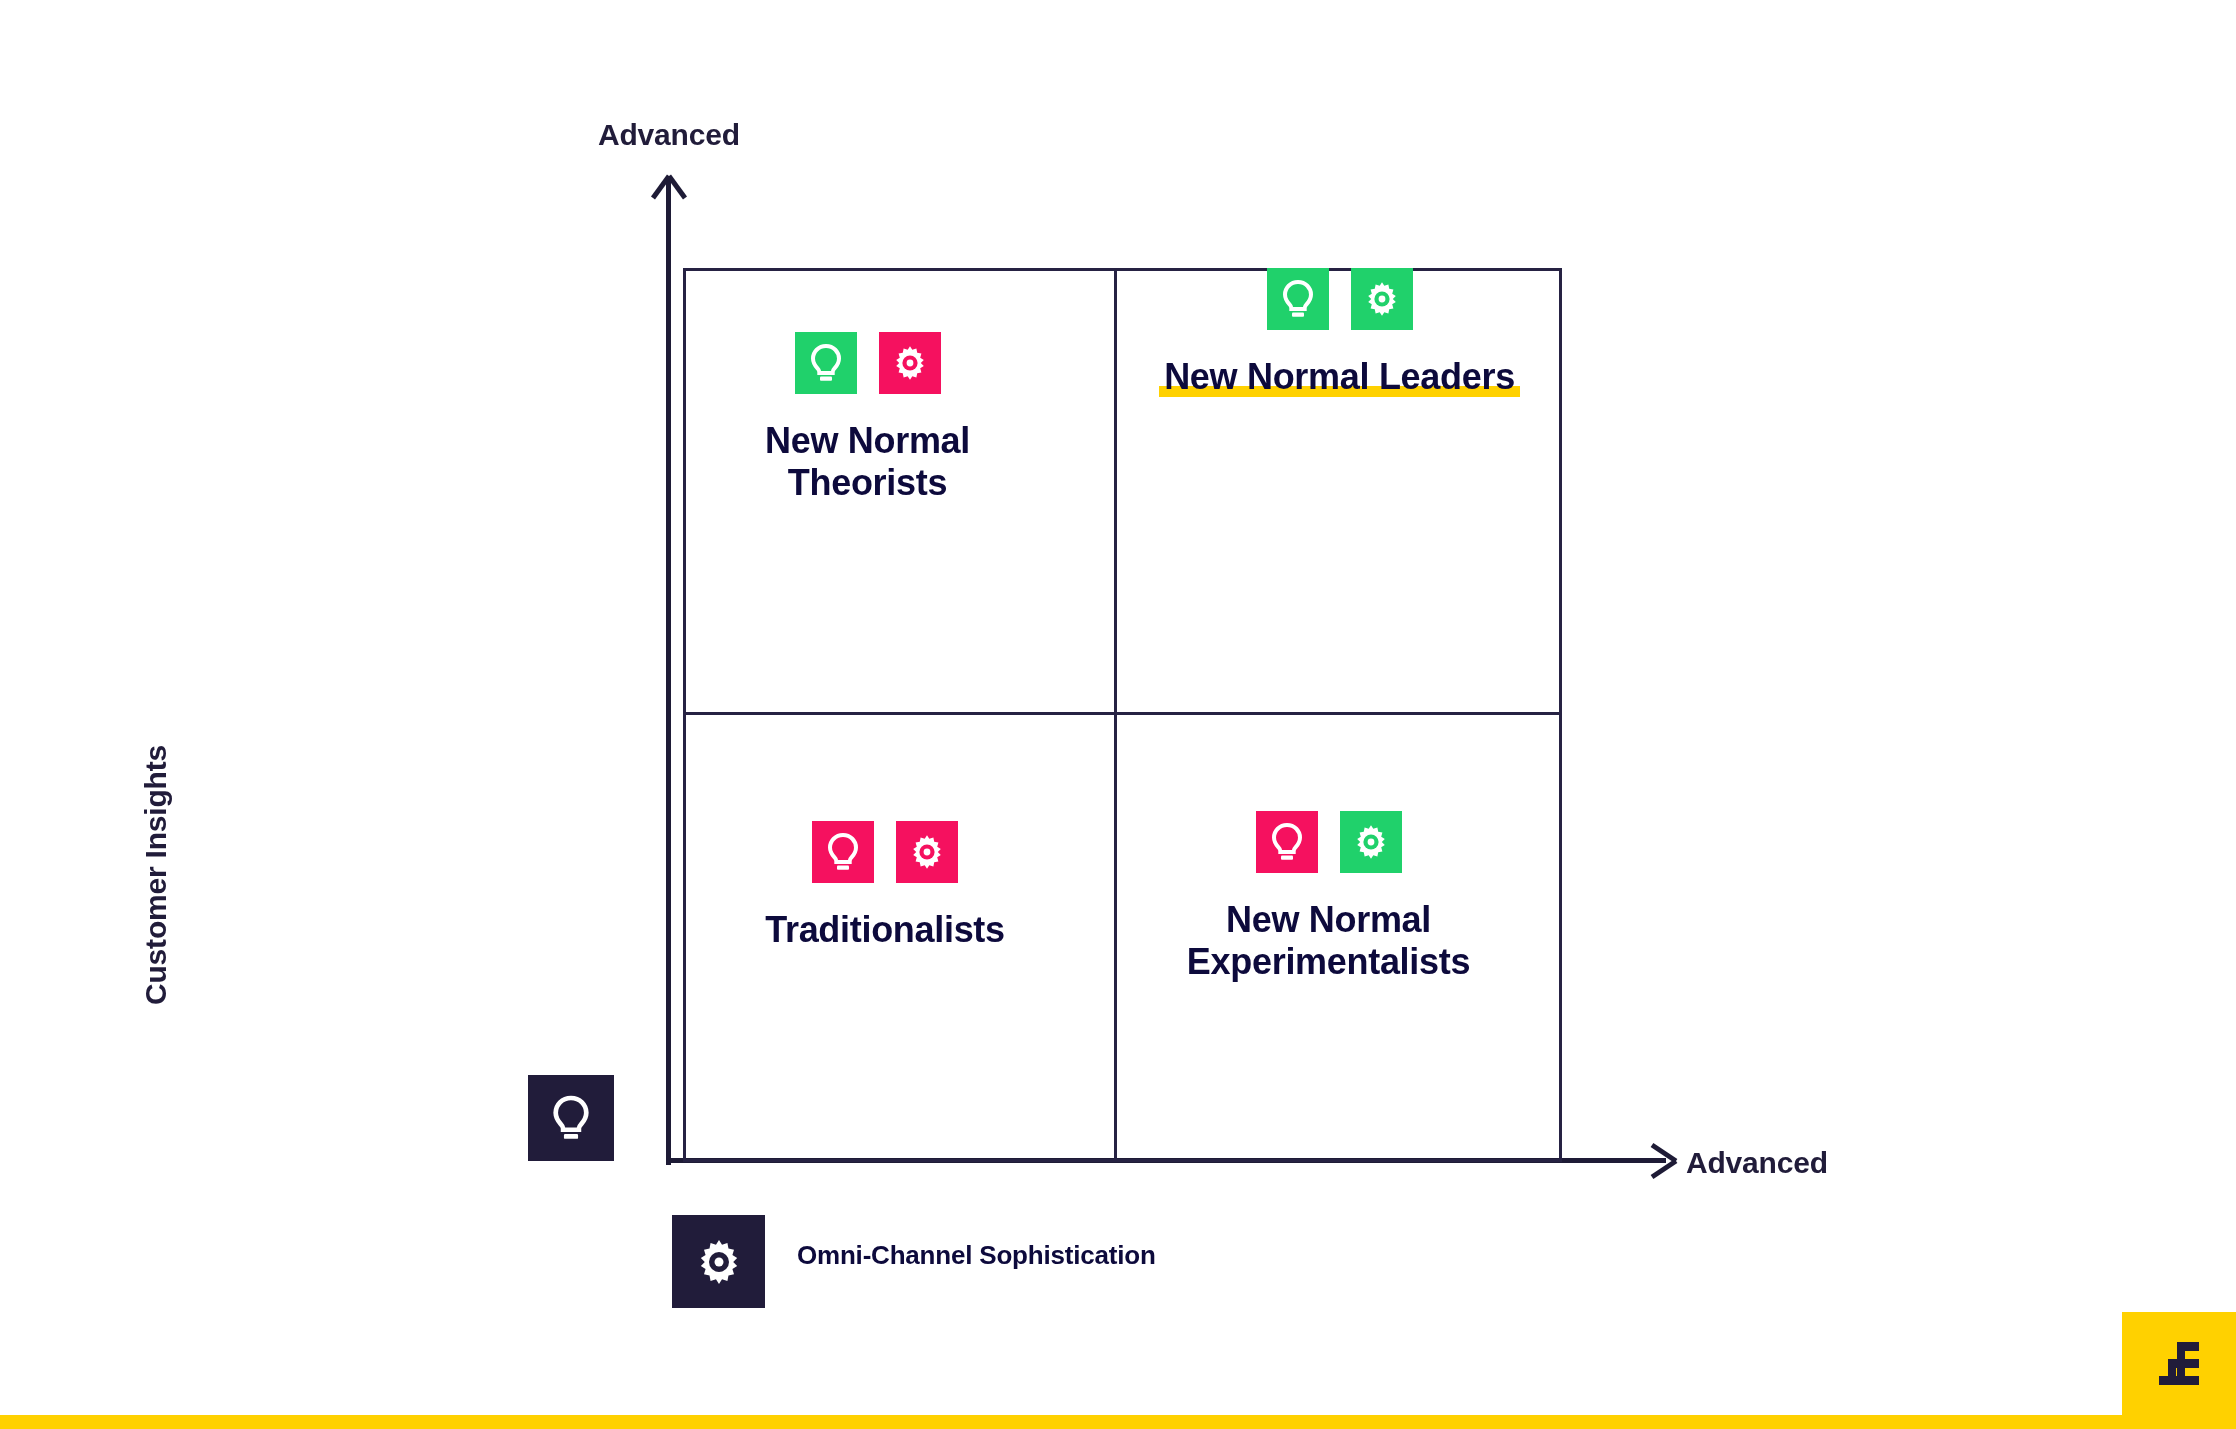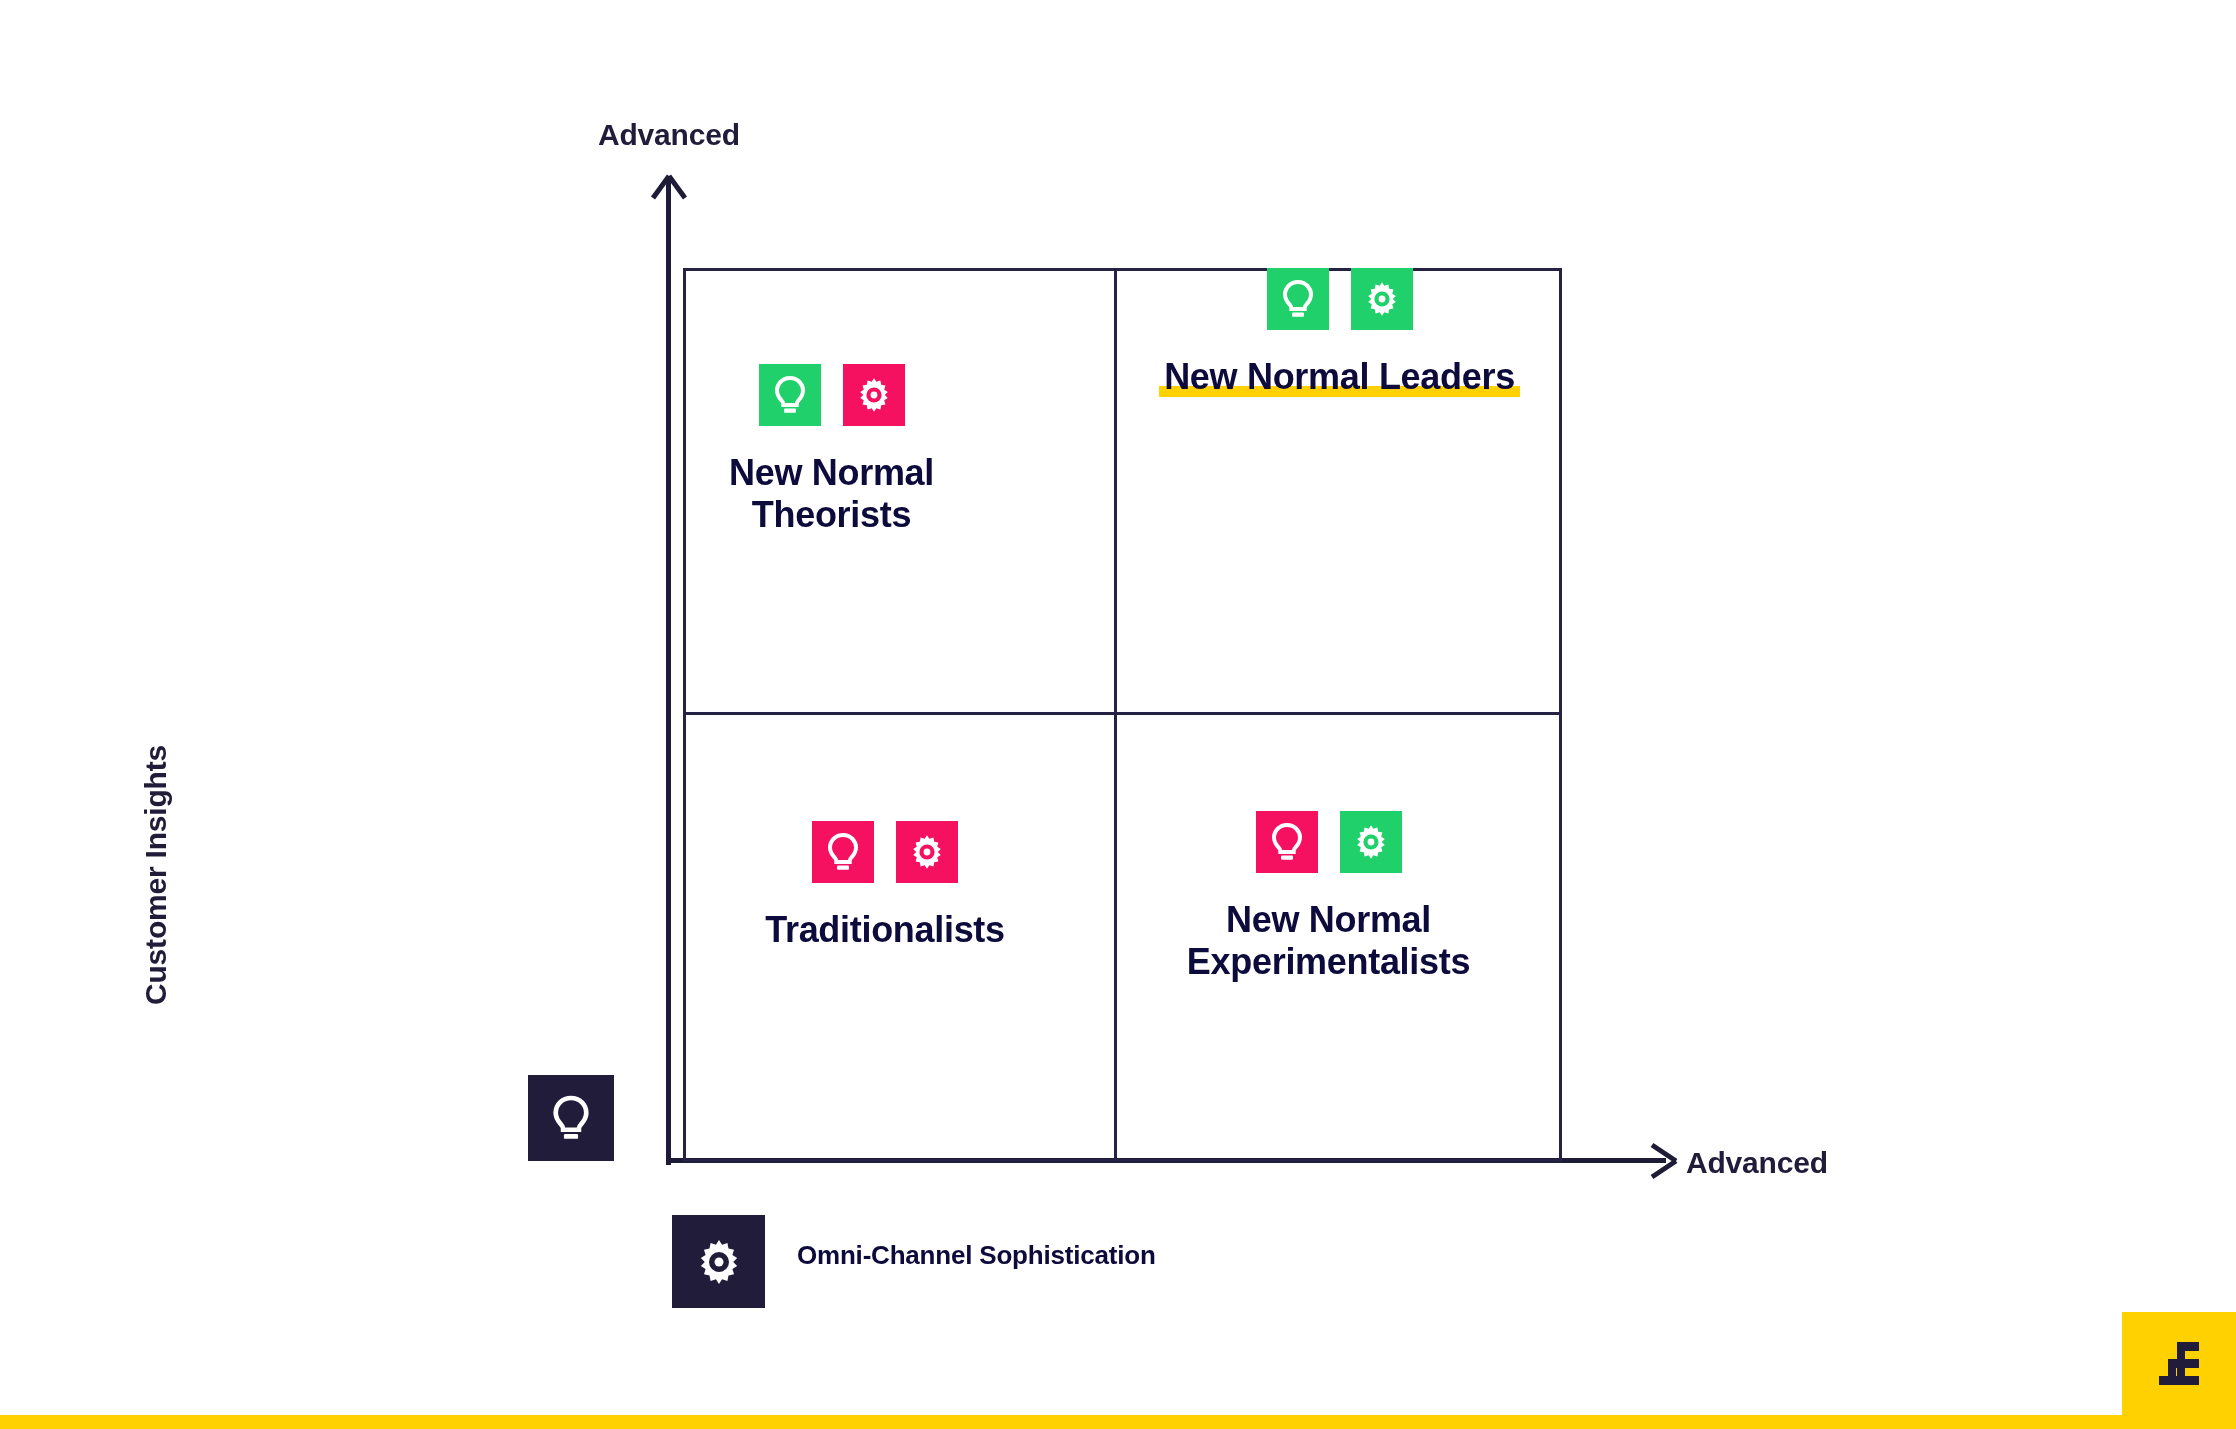--- a/index.html
+++ b/index.html
@@ -61,21 +61,21 @@
   .divider-h{
     position:absolute;left:683px;top:712px;width:879px;height:3px;
     background:#262243;
   }
 
   
   .quad{
     position:absolute;
     display:flex;flex-direction:column;align-items:center;
   }
-  .q-tl{left:647px;top:268px;width:369px;height:444px;padding-top:96px;box-sizing:border-box;}
+  .q-tl{left:683px;top:268px;width:369px;height:444px;padding-top:64px;box-sizing:border-box;}
   .q-tr{left:1117px;top:268px;width:445px;height:444px;box-sizing:border-box;}
   .q-bl{left:683px;top:715px;width:404px;height:447px;padding-top:106px;box-sizing:border-box;}
   .q-br{left:1117px;top:715px;width:423px;height:447px;padding-top:96px;box-sizing:border-box;}
 
   .icon-pair{display:flex;gap:22px;margin-bottom:26px;}
   .icon-tile{
     width:62px;height:62px;
     display:flex;align-items:center;justify-content:center;
   }
   .icon-tile svg{display:block;}

